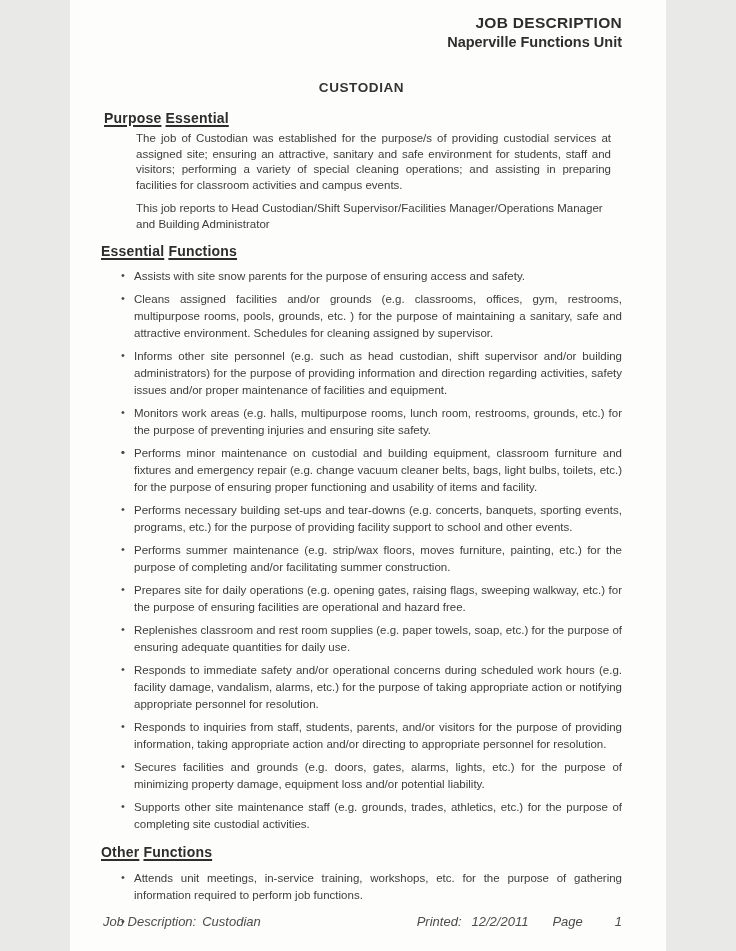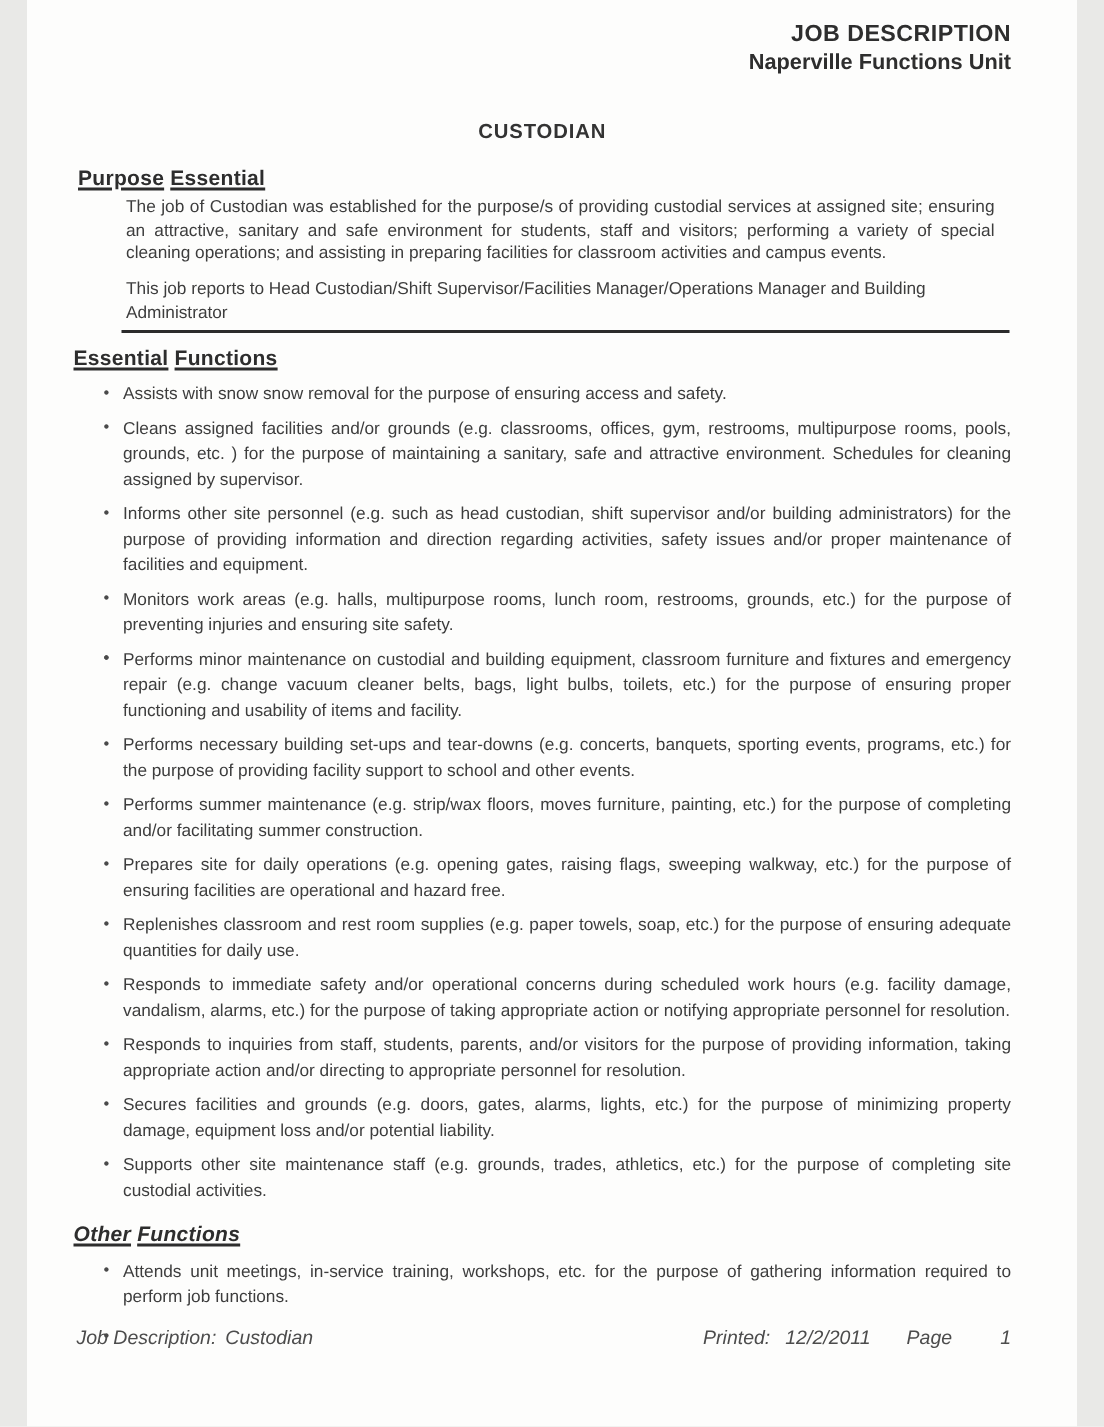--- a/index.html
+++ b/index.html
@@ -2,21 +2,21 @@
 <html><head>
 <meta charset="utf-8">
 <style>
   html, body {
     margin: 0;
     padding: 0;
     background: #e9e9e7;
   }
   .page {
     position: relative;
-    width: 700px;
+    width: 596px;
     height: 951px;
     margin: 0 auto;
     background: #fdfdfc;
     box-sizing: border-box;
     padding: 13px 44px 52px 31px;
     display: flex;
     flex-direction: column;
     font-family: "Liberation Sans", sans-serif;
     color: #3d3d3d;
     overflow: hidden;
@@ -50,21 +50,21 @@
     color: #2d2d2d;
     letter-spacing: .2px;
   }
   .section-heading .hw {
     text-decoration: underline;
     text-underline-offset: 2px;
     text-decoration-thickness: 1.5px;
   }
   .purpose-heading  { margin-top: 15px; margin-left: 3px; }
   .essential-heading{ margin-top: 8px; }
-  .other-heading    { margin-top: 5px; font-style: italic; }
+  .other-heading    { margin-top: 5px; }
   .body-para {
     margin: 5px 11px 0 35px;
     font-size: 11.5px;
     line-height: 15.5px;
     text-align: justify;
   }
   .reports-line {
     margin: 7px 0 0 35px;
     font-size: 11.5px;
     line-height: 16px;
@@ -136,21 +136,21 @@
   <p class="reports-line">This job reports to Head Custodian/Shift Supervisor/Facilities Manager/Operations Manager and Building Administrator</p>
 
   <div class="thick-rule"></div>
 
   <div class="section-heading essential-heading">
     <span class="hw">Essential</span>
     <span class="hw">Functions</span>
   </div>
 
   <ul class="bullets">
-    <li><span class="dot">•</span><span>Assists with snow snow removal for the purpose of ensuring access and safety.</span></li>
+    <li><span class="dot">•</span><span>Assists with site snow parents for the purpose of ensuring access and safety.</span></li>
     <li><span class="dot">•</span><span>Cleans assigned facilities and/or grounds (e.g. classrooms, offices, gym, restrooms, multipurpose rooms, pools, grounds, etc. ) for the purpose of maintaining a sanitary, safe and attractive environment.  Schedules for cleaning assigned by supervisor.</span></li>
     <li><span class="dot">•</span><span>Informs other site personnel (e.g. such as head custodian, shift supervisor and/or building administrators) for the purpose of providing information and direction regarding activities, safety issues and/or proper maintenance of facilities and equipment.</span></li>
     <li><span class="dot">•</span><span>Monitors work areas (e.g. halls, multipurpose rooms, lunch room, restrooms, grounds, etc.) for the purpose of preventing injuries and ensuring site safety.</span></li>
     <li><span class="dot">•</span></li>
     <li><span class="dot">•</span><span>Performs minor maintenance on custodial and building equipment, classroom furniture and fixtures and emergency repair (e.g. change vacuum cleaner belts, bags, light bulbs, toilets, etc.) for the purpose of ensuring proper functioning and usability of items and facility.</span></li>
     <li><span class="dot">•</span><span>Performs necessary building set-ups and tear-downs (e.g. concerts, banquets, sporting events, programs, etc.) for the purpose of providing facility support to school and other events.</span></li>
     <li><span class="dot">•</span><span>Performs summer maintenance (e.g. strip/wax floors, moves furniture, painting, etc.) for the purpose of completing and/or facilitating summer construction.</span></li>
     <li><span class="dot">•</span><span>Prepares site for daily operations (e.g. opening gates, raising flags, sweeping walkway, etc.) for the purpose of ensuring facilities are operational and hazard free.</span></li>
     <li><span class="dot">•</span><span>Replenishes classroom and rest room supplies (e.g. paper towels, soap, etc.) for the purpose of ensuring adequate quantities for daily use.</span></li>
     <li><span class="dot">•</span><span>Responds to immediate safety and/or operational concerns during scheduled work hours (e.g. facility damage, vandalism, alarms, etc.) for the purpose of taking appropriate action or notifying appropriate personnel for resolution.</span></li>

